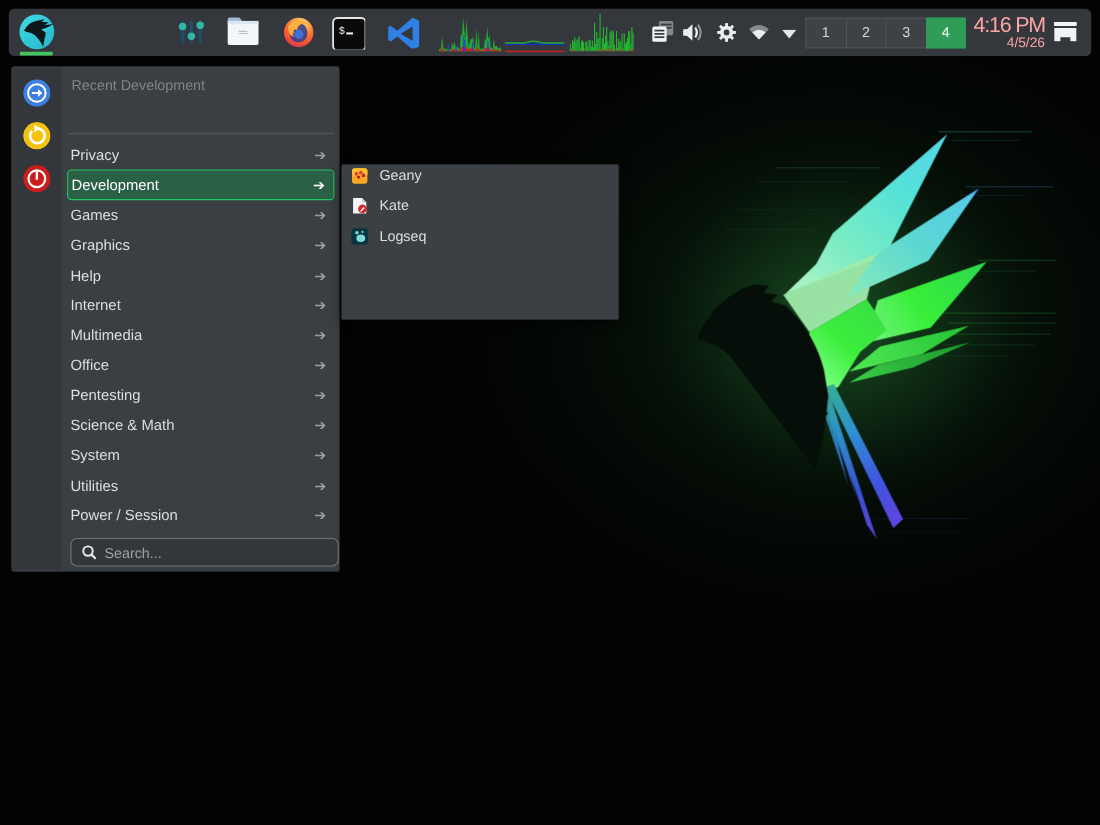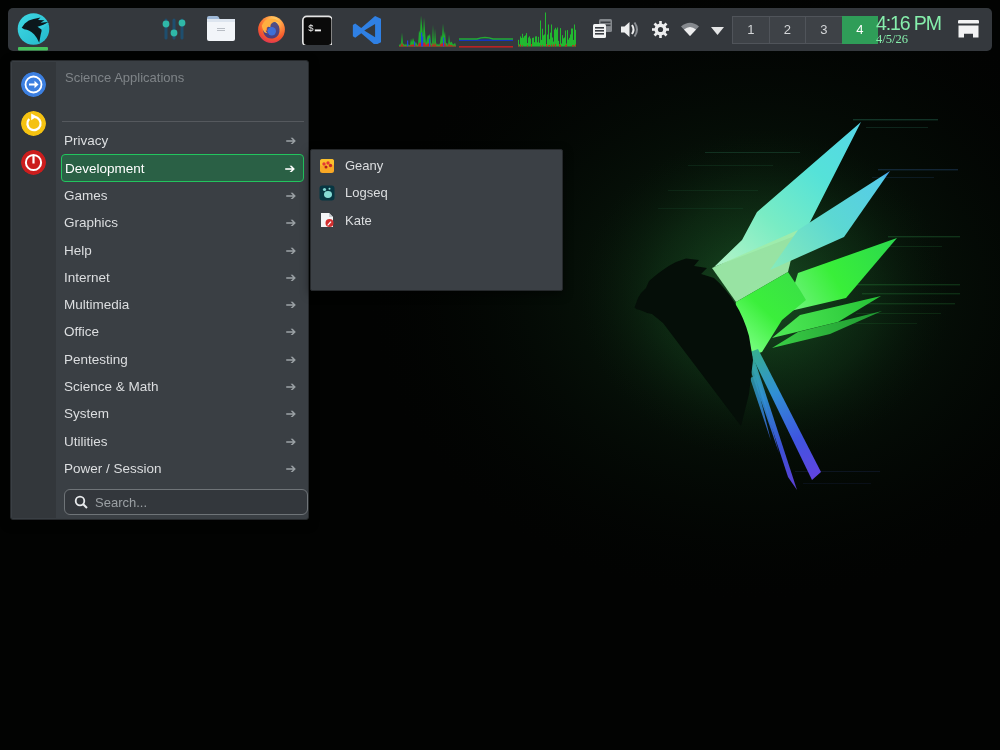--- a/index.html
+++ b/index.html
@@ -7,43 +7,43 @@
   #desktop{position:absolute;left:0;top:0;width:1000px;height:750px;background:#010201;}
   #wall{position:absolute;left:0;top:0;}
   
   #panel{position:absolute;left:8px;top:8px;width:984px;height:43px;background:#34383d;border-radius:5px;}
   .pico{position:absolute;top:0;}
   #pager{position:absolute;left:724px;top:8px;height:27px;display:flex;}
   .ws{width:36.5px;height:27.5px;background:#3e4247;border:1px solid #50545a;border-right:none;
       color:#d4d6d8;font-size:13px;display:flex;align-items:center;justify-content:center;}
   .ws:last-child{border-right:1px solid #50545a;}
   .ws.active{background:#2f9d58;border-color:#2f9d58;color:#fff;}
-  #clock{position:absolute;left:868px;top:7px;width:74px;text-align:left;color:#86efac;line-height:1;}
+  #clock{position:absolute;left:868px;top:7px;width:74px;text-align:right;color:#fca5a5;line-height:1;}
   #clock .t{font-size:19.5px;letter-spacing:-1.1px;line-height:0.92;}
-  #clock .d{font-size:12.5px;margin-top:0.5px;font-family:Liberation Serif, serif;}
+  #clock .d{font-size:12.5px;margin-top:0.5px;}
   
   #menu{position:absolute;left:10px;top:60px;width:299px;height:460px;background:#3a3f44;
         border:1px solid #26292c;border-radius:3px;box-shadow:0 3px 10px rgba(0,0,0,.5);}
   #sidebar{position:absolute;left:1px;top:1px;width:44px;height:456px;background:#33373b;}
   .sicon{position:absolute;left:9px;width:25px;height:25px;border-radius:50%;}
   #recent{position:absolute;left:44px;top:2.5px;width:240px;color:#7f8488;font-size:13px;}
   .ritem{height:27.3px;display:flex;align-items:center;padding-left:10px;}
   #sep{position:absolute;left:51px;top:60px;width:242px;height:1px;background:#55595e;}
   #items{position:absolute;left:49.5px;top:66.2px;width:243px;}
   .mi{height:27.3px;display:flex;align-items:center;position:relative;
       color:#dcdee0;font-size:13.5px;padding-left:3.5px;}
   .mi .arr{position:absolute;right:7px;color:#9aa0a4;font-size:13px;}
   .mi.sel{background:#2a6045;border:1px solid #22c55e;border-radius:4px;color:#fff;}
   .mi.sel .arr{color:#fff;}
   #search{position:absolute;left:53px;top:428px;width:244px;height:26px;background:#33373c;
           border:1px solid #6f7478;border-radius:6px;display:flex;align-items:center;color:#9ba0a4;font-size:13px;}
   
   #submenu{position:absolute;left:310px;top:149px;width:253px;height:142px;background:#3b4045;
         border:1px solid #26292c;border-radius:2px;box-shadow:0 3px 10px rgba(0,0,0,.5);padding-top:2px;}
-  .si{height:27.3px;display:flex;align-items:center;padding-left:8px;color:#dcdee0;font-size:13px;}
+  .si{height:27.3px;display:flex;align-items:flex-start;padding-left:8px;color:#dcdee0;font-size:13px;}
   .si .ic{width:16px;height:16px;margin-right:10px;flex:none;}
   .si .ic svg{display:block}
 </style>
 </head>
 <body>
 <div id="desktop">
   <svg id="wall" width="1000" height="750" viewBox="0 0 1000 750">
     <defs>
       <radialGradient id="glow1" cx="0.5" cy="0.5" r="0.5">
         <stop offset="0" stop-color="#1b5026" stop-opacity="0.52"></stop>
@@ -362,21 +362,21 @@
         <polygon points="10.2,2.6 15.8,5.6 10.2,9.2" fill="#fff"></polygon>
       </svg>
       <svg class="sicon" style="top:87.5px" width="25" height="25" viewBox="0 0 25 25">
         <circle cx="12.5" cy="12.5" r="12.5" fill="#cc1d1d"></circle>
         <circle cx="12.5" cy="12.5" r="7.6" fill="none" stroke="#fff" stroke-width="2"></circle>
         <line x1="12.5" y1="7" x2="12.5" y2="14" stroke="#cc1d1d" stroke-width="4"></line>
         <line x1="12.5" y1="6" x2="12.5" y2="13.5" stroke="#fff" stroke-width="2.2"></line>
       </svg>
     </div>
     <div id="recent">
-      <div class="ritem">Science Applications</div>
+      <div class="ritem">Recent Development</div>
     </div>
     <div id="sep"></div>
     <div id="items">
       <div class="mi">Privacy<span class="arr">➔</span></div>
       <div class="mi sel">Development<span class="arr">➔</span></div>
       <div class="mi">Games<span class="arr">➔</span></div>
       <div class="mi">Graphics<span class="arr">➔</span></div>
       <div class="mi">Help<span class="arr">➔</span></div>
       <div class="mi">Internet<span class="arr">➔</span></div>
       <div class="mi">Multimedia<span class="arr">➔</span></div>
@@ -398,28 +398,28 @@
       <rect x="1" y="1" width="14" height="14" rx="2.5" fill="#f9a825"></rect>
       <rect x="1" y="1" width="14" height="7" rx="2.5" fill="#fbc02d"></rect>
       <circle cx="5" cy="6" r="1.7" fill="#e53935"></circle>
             <circle cx="9" cy="5" r="1.7" fill="#e53935"></circle>
       <circle cx="11.5" cy="7.5" r="1.7" fill="#c62828"></circle>
             <circle cx="7" cy="9" r="1.5" fill="#b71c1c"></circle>
     </svg>
         </span>Geany</div>
     <div class="si"><span class="ic">
           <svg width="16" height="16" viewBox="0 0 16 16">
+      <path d="M2,1 L10,1 L14,5 L14,15 L2,15 Z" fill="#f4f5f6"></path>
+      <path d="M10,1 L14,5 L10,5 Z" fill="#c9cdd2"></path>
+      <circle cx="10.5" cy="11" r="4" fill="#d32f2f"></circle>
+      <path d="M8.6,12.6 L11.5,9.2 L12.5,10 L9.6,13.3 L8.4,13.6 Z" fill="#fff"></path>
+    </svg>
+        </span>Kate</div>
+    <div class="si"><span class="ic">
+          <svg width="16" height="16" viewBox="0 0 16 16">
       <rect x="0.5" y="0.5" width="15" height="15" rx="3" fill="#073642"></rect>
       <ellipse cx="9" cy="9.5" rx="4" ry="3.4" fill="#85dbd4"></ellipse>
       <circle cx="5.5" cy="4.5" r="1.6" fill="#85dbd4"></circle>
       <circle cx="10.5" cy="3.8" r="1" fill="#85dbd4"></circle>
     </svg>
         </span>Logseq</div>
-    <div class="si"><span class="ic">
-          <svg width="16" height="16" viewBox="0 0 16 16">
-      <path d="M2,1 L10,1 L14,5 L14,15 L2,15 Z" fill="#f4f5f6"></path>
-      <path d="M10,1 L14,5 L10,5 Z" fill="#c9cdd2"></path>
-      <circle cx="10.5" cy="11" r="4" fill="#d32f2f"></circle>
-      <path d="M8.6,12.6 L11.5,9.2 L12.5,10 L9.6,13.3 L8.4,13.6 Z" fill="#fff"></path>
-    </svg>
-        </span>Kate</div>
   </div>
 </div>
 
 </body></html>

